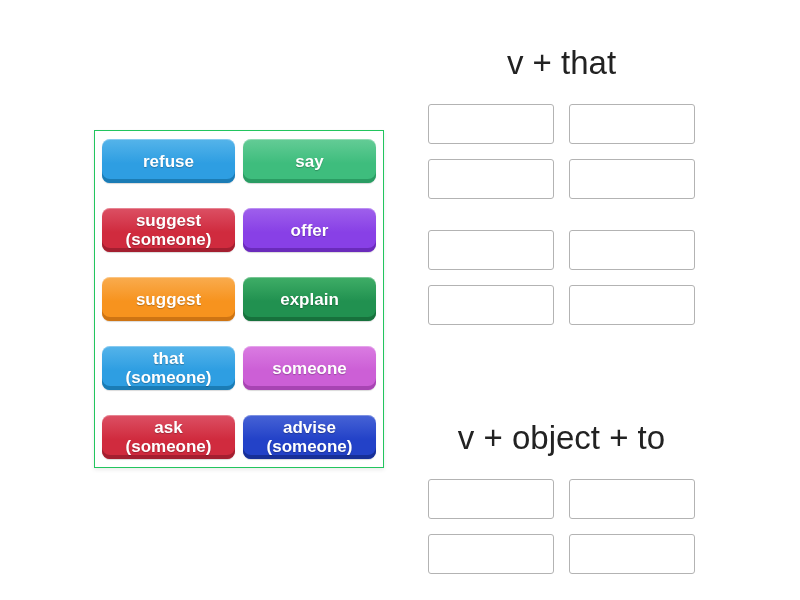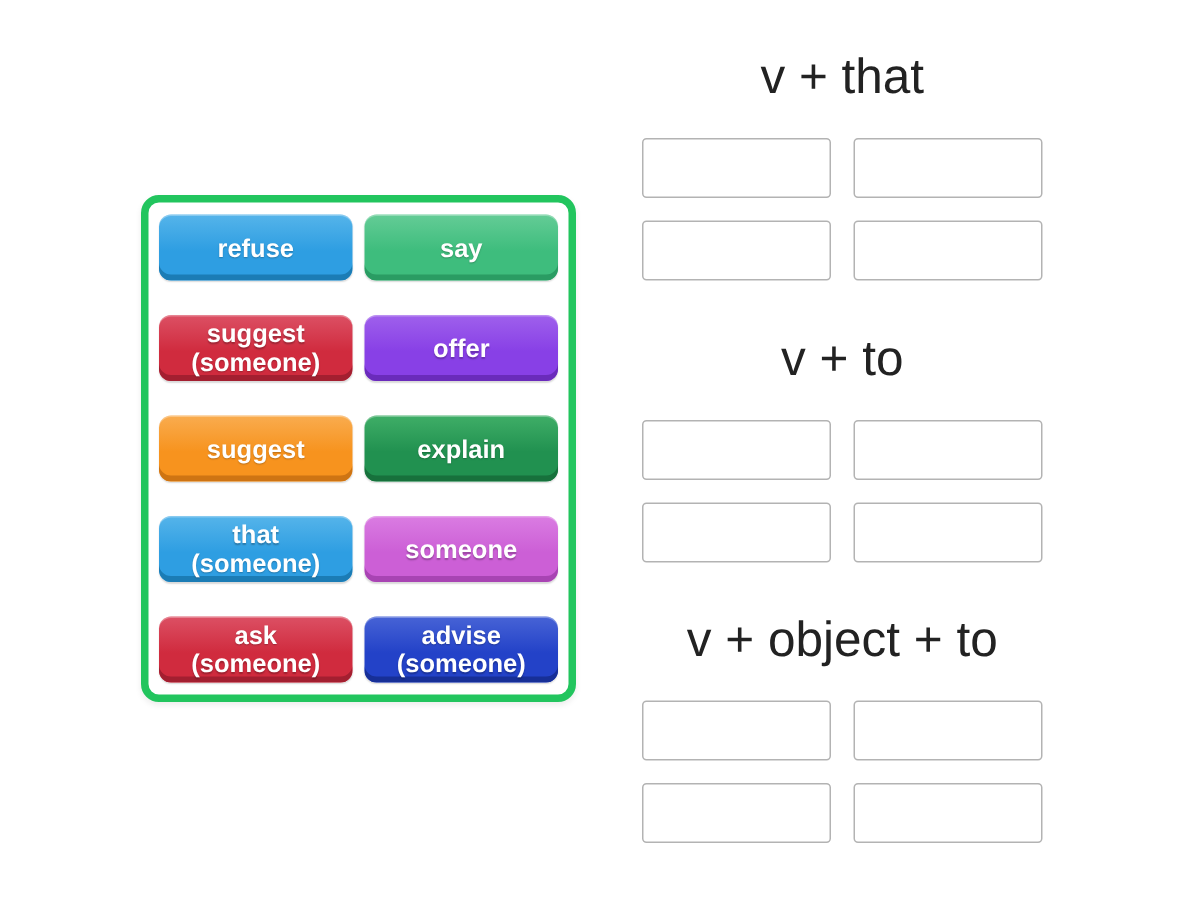--- a/index.html
+++ b/index.html
@@ -4,40 +4,40 @@
 <style>
   html,body{margin:0;padding:0;background:#fff;}
   #stage{
     position:relative;width:800px;height:600px;background:#fff;overflow:hidden;
     font-family:"Liberation Sans","DejaVu Sans",sans-serif;
   }
   
   .word-bank{
     position:absolute;left:94px;top:130px;width:290px;height:338px;
     box-sizing:border-box;background:#fff;
-    border:5px solid #22c55e;border-radius:12px;
+    border:1px solid #22c55e;border-radius:0;
     box-shadow:0 2px 4px rgba(0,0,0,.08);
     padding:8px 7px;
     display:grid;grid-template-columns:1fr 1fr;
     grid-auto-rows:44px;column-gap:8px;
     align-content:space-between;
   }
   .tile{
     border-radius:8px;
     display:flex;align-items:center;justify-content:center;
     text-align:center;color:#fff;font-weight:bold;
     font-size:17px;line-height:19px;
     background:linear-gradient(180deg,var(--l) 0%,var(--c) 55%,var(--c) 100%);
     box-shadow:inset 0 -4px 0 var(--d),inset 0 1px 0 rgba(255,255,255,.3),0 1px 1px rgba(0,0,0,.15);
     text-shadow:0 1px 1px rgba(0,0,0,.25);
     padding:0 4px;cursor:grab;user-select:none;
   }
   .tile-line{display:block;}
   
-  .group{position:absolute;left:420px;width:283px;text-align:center;}
+  .group{position:absolute;left:420px;width:283px;text-align:center;margin-top:12px;}
   .group-title{
     font-size:33px;line-height:42px;font-weight:400;color:#222;
     margin:0 0 20px 0;white-space:nowrap;
   }
   .slots{
     display:grid;grid-template-columns:repeat(2,126px);
     gap:15px 15px;justify-content:center;
   }
   .slot{
     height:40px;box-sizing:border-box;background:#fff;
@@ -108,21 +108,20 @@
       <section class="group" style="top: 30px;">
         <div class="group-title">v + that</div>
         <div class="slots">
           <div class="slot"></div>
           <div class="slot"></div>
           <div class="slot"></div>
           <div class="slot"></div>
         </div>
       </section>
       <section class="group" style="top: 218px;">
-        <div class="group-title">v + to</div>
         <div class="slots">
           <div class="slot"></div>
           <div class="slot"></div>
           <div class="slot"></div>
           <div class="slot"></div>
         </div>
       </section>
       <section class="group" style="top: 405px;">
         <div class="group-title">v + object + to</div>
         <div class="slots">

